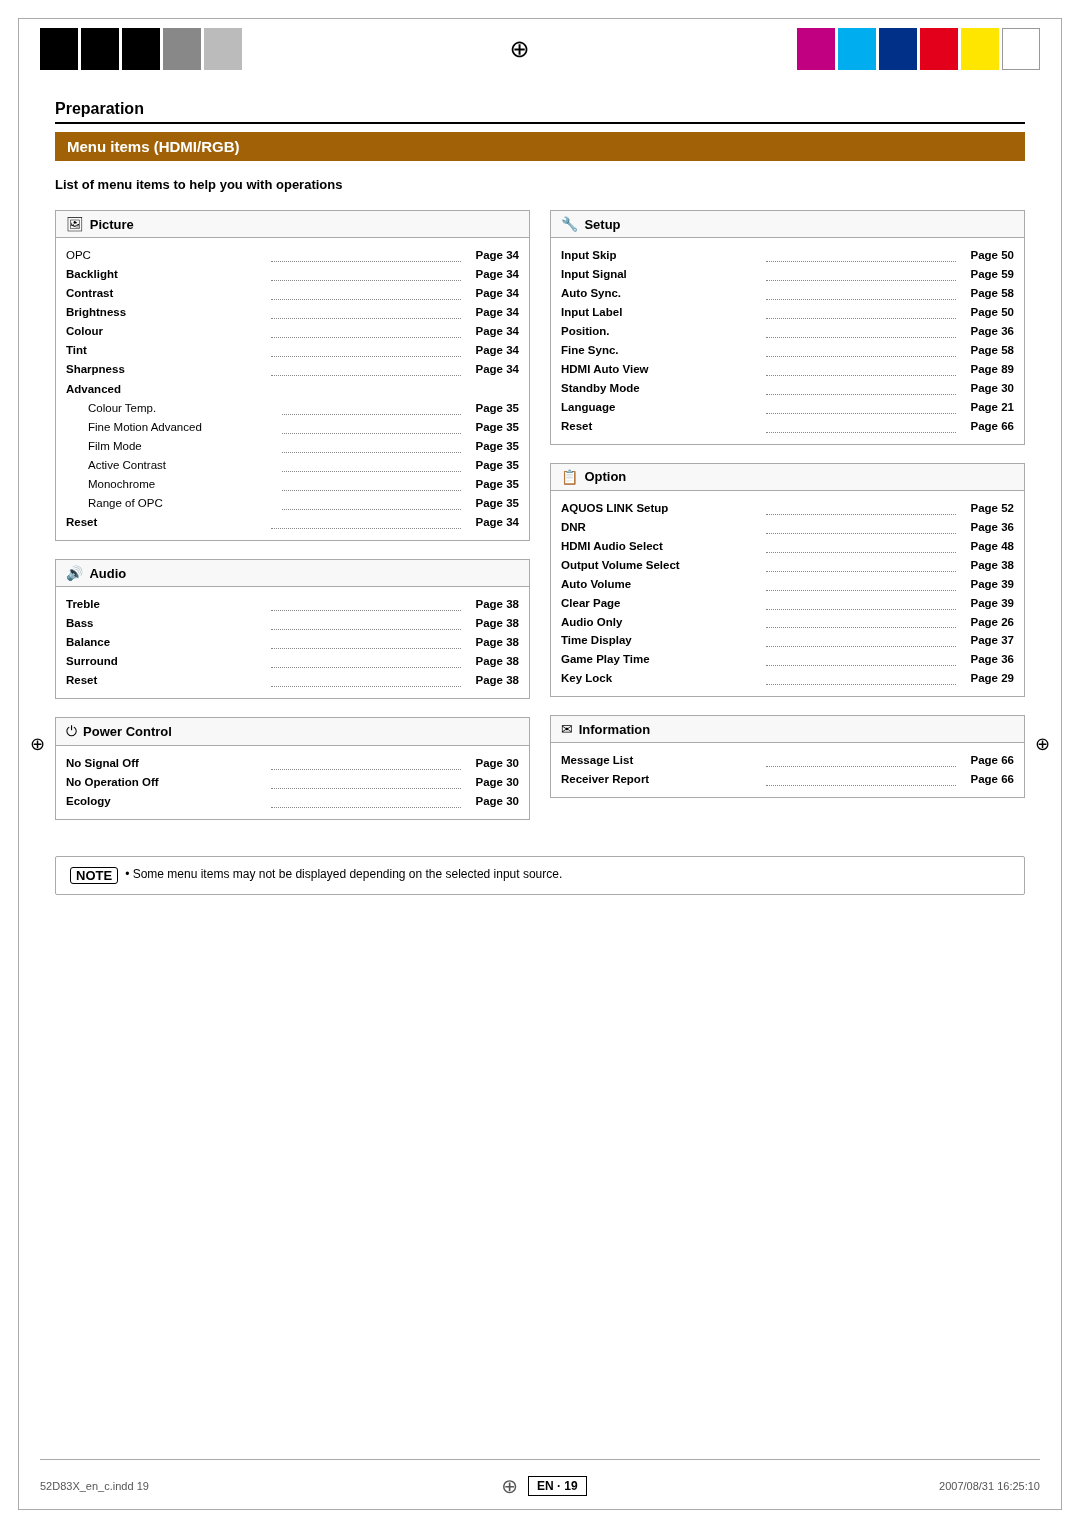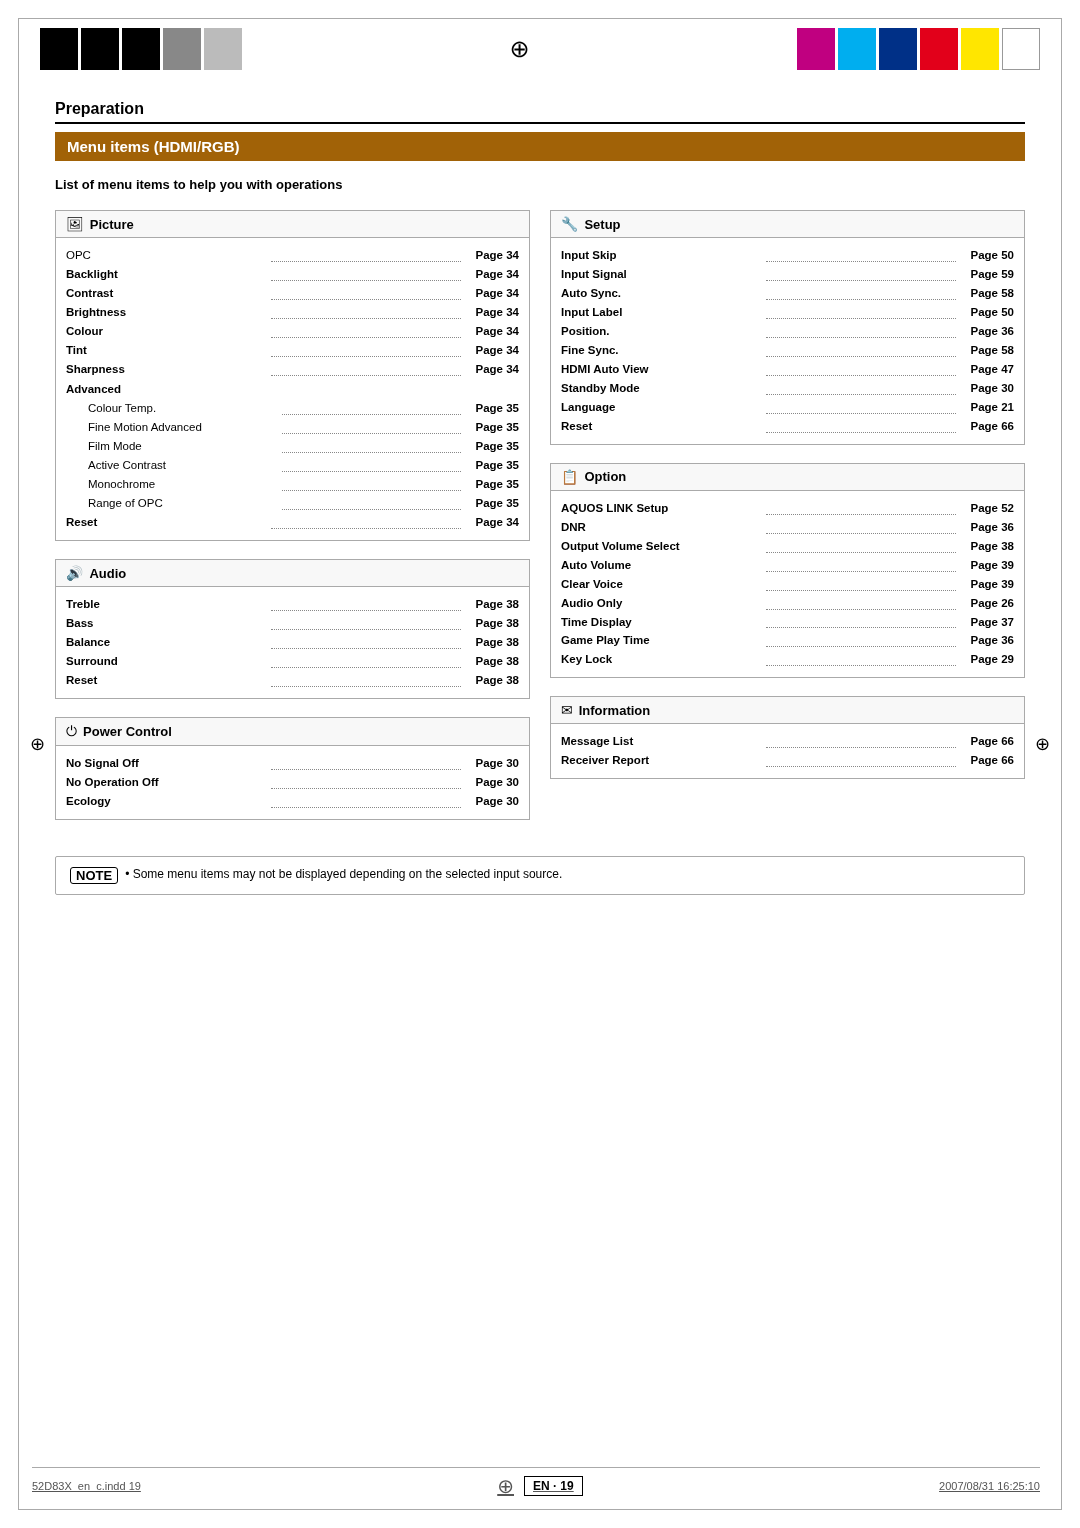--- a/index.html
+++ b/index.html
@@ -164,30 +164,29 @@
       align-items: flex-start;
     }
     .note-text {
       font-size: 12px;
     }
 
     
     .bottom-bar {
       position: absolute;
       bottom: 30px;
-      left: 32px;
+      left: 40px;
       right: 40px;
       display: flex;
       justify-content: space-between;
       align-items: center;
       border-top: 1px solid #aaa;
-      padding-top: 6px;
+      padding-top: 14px;
       font-size: 11px;
       color: #555;
-      text-decoration: underline;
     }
 
     
     .page-number-badge {
       font-size: 12px;
       font-weight: bold;
       color: #000;
       border: 1px solid #000;
       padding: 2px 8px;
     }
@@ -437,21 +436,21 @@
         <span class="menu-item-page">Page 36</span>
       </div>
             <div class="menu-item-row">
         <span class="menu-item-name bold" style="">Fine Sync.</span>
         <span class="menu-item-dots"></span>
         <span class="menu-item-page">Page 58</span>
       </div>
             <div class="menu-item-row">
         <span class="menu-item-name bold" style="">HDMI Auto View</span>
         <span class="menu-item-dots"></span>
-        <span class="menu-item-page">Page 47</span>
+        <span class="menu-item-page">Page 89</span>
       </div>
             <div class="menu-item-row">
         <span class="menu-item-name bold" style="">Standby Mode</span>
         <span class="menu-item-dots"></span>
         <span class="menu-item-page">Page 30</span>
       </div>
             <div class="menu-item-row">
         <span class="menu-item-name bold" style="">Language</span>
         <span class="menu-item-dots"></span>
         <span class="menu-item-page">Page 21</span>
@@ -474,31 +473,36 @@
         <span class="menu-item-name bold" style="">AQUOS LINK Setup</span>
         <span class="menu-item-dots"></span>
         <span class="menu-item-page">Page 52</span>
       </div>
             <div class="menu-item-row">
         <span class="menu-item-name bold" style="">DNR</span>
         <span class="menu-item-dots"></span>
         <span class="menu-item-page">Page 36</span>
       </div>
             <div class="menu-item-row">
+        <span class="menu-item-name bold" style="">HDMI Audio Select</span>
+        <span class="menu-item-dots"></span>
+        <span class="menu-item-page">Page 48</span>
+      </div>
+            <div class="menu-item-row">
         <span class="menu-item-name bold" style="">Output Volume Select</span>
         <span class="menu-item-dots"></span>
         <span class="menu-item-page">Page 38</span>
       </div>
             <div class="menu-item-row">
         <span class="menu-item-name bold" style="">Auto Volume</span>
         <span class="menu-item-dots"></span>
         <span class="menu-item-page">Page 39</span>
       </div>
             <div class="menu-item-row">
-        <span class="menu-item-name bold" style="">Clear Voice</span>
+        <span class="menu-item-name bold" style="">Clear Page</span>
         <span class="menu-item-dots"></span>
         <span class="menu-item-page">Page 39</span>
       </div>
             <div class="menu-item-row">
         <span class="menu-item-name bold" style="">Audio Only</span>
         <span class="menu-item-dots"></span>
         <span class="menu-item-page">Page 26</span>
       </div>
             <div class="menu-item-row">
         <span class="menu-item-name bold" style="">Time Display</span>

